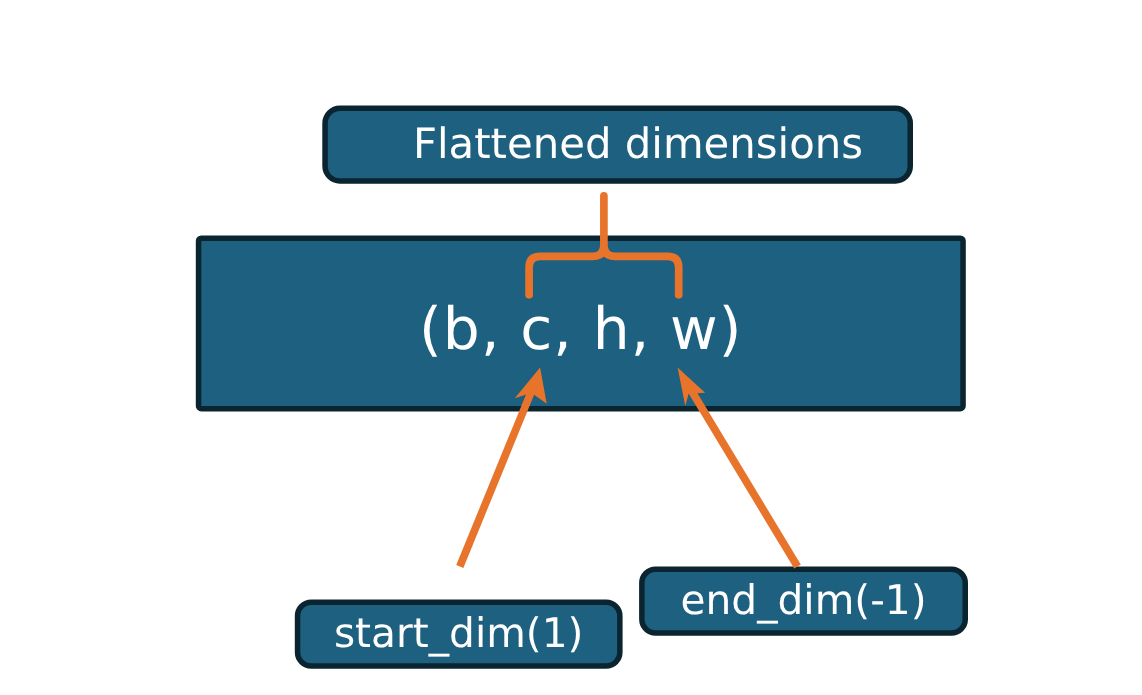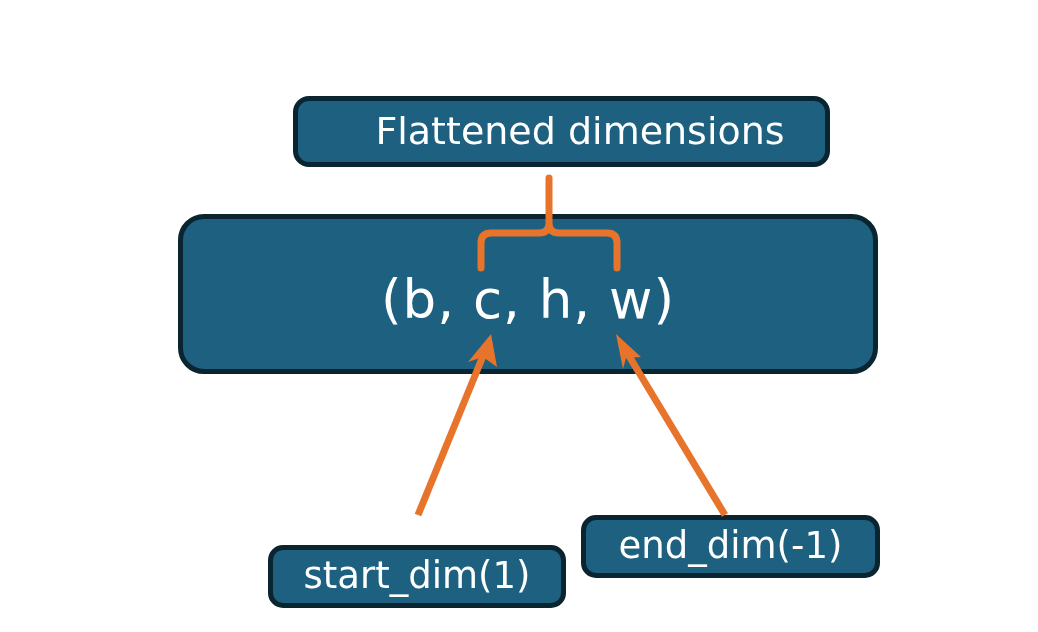--- a/index.html
+++ b/index.html
@@ -38,21 +38,21 @@
     font-size: 38px;
     border-radius: 16px;
     padding-left: 37px;
   }
   #node-shape {
     left: 178px;
     top: 214px;
     width: 700px;
     height: 160px;
     font-size: 53px;
-    border-radius: 26px;
+    border-radius: 5px;
   }
   #node-start-dim {
     left: 268px;
     top: 545px;
     width: 298px;
     height: 63px;
     font-size: 37px;
     border-radius: 15px;
   }
   #node-end-dim {

